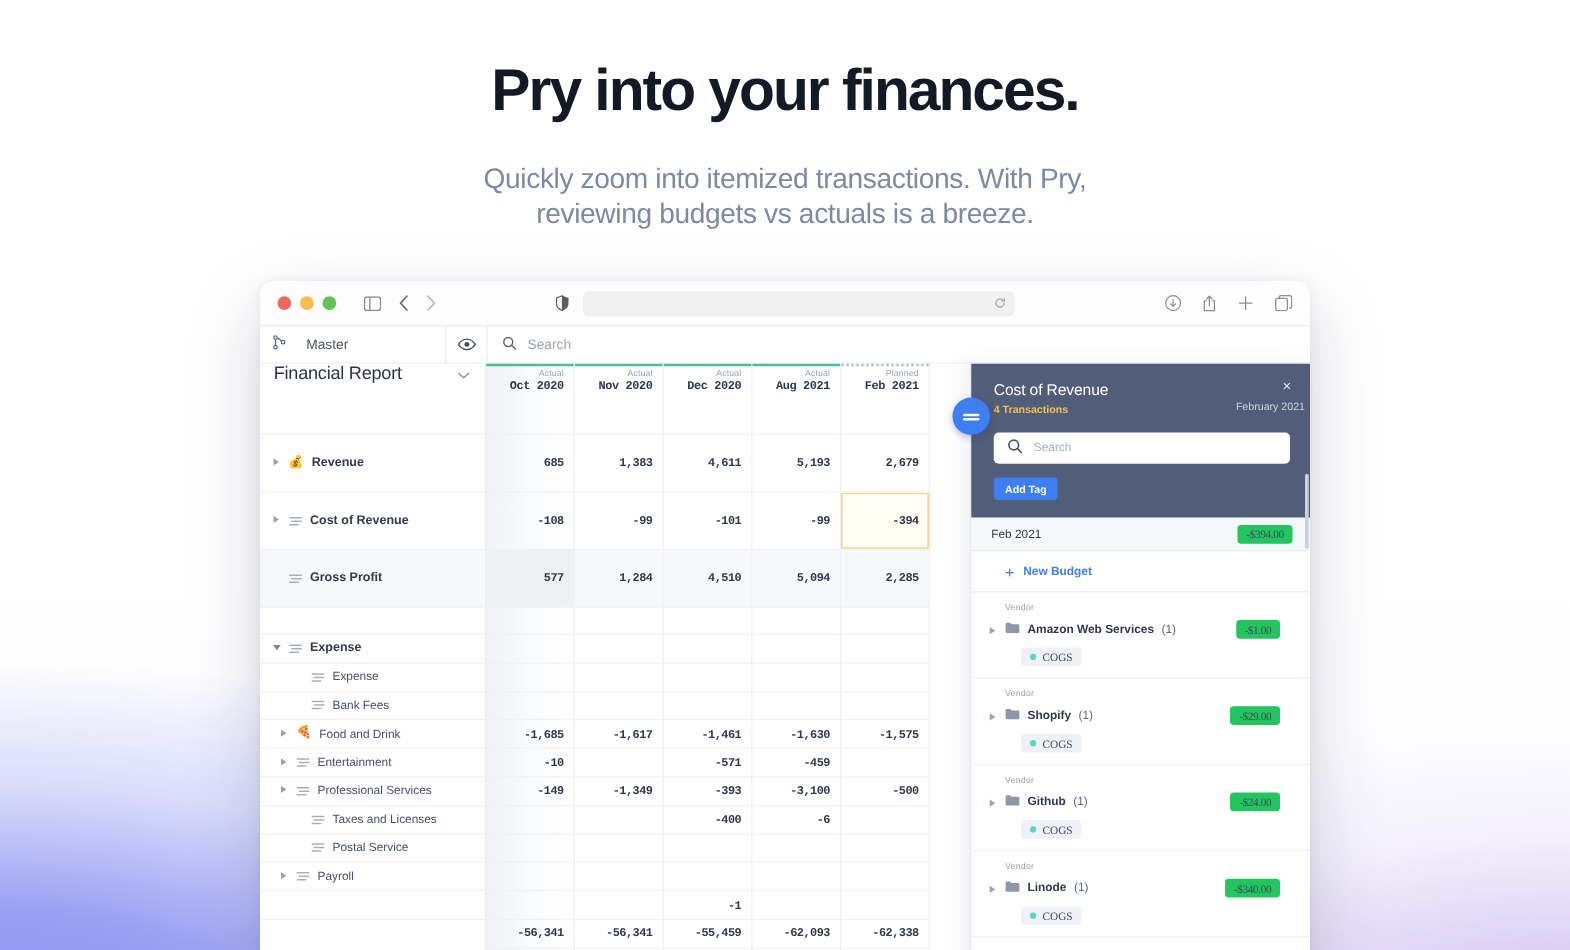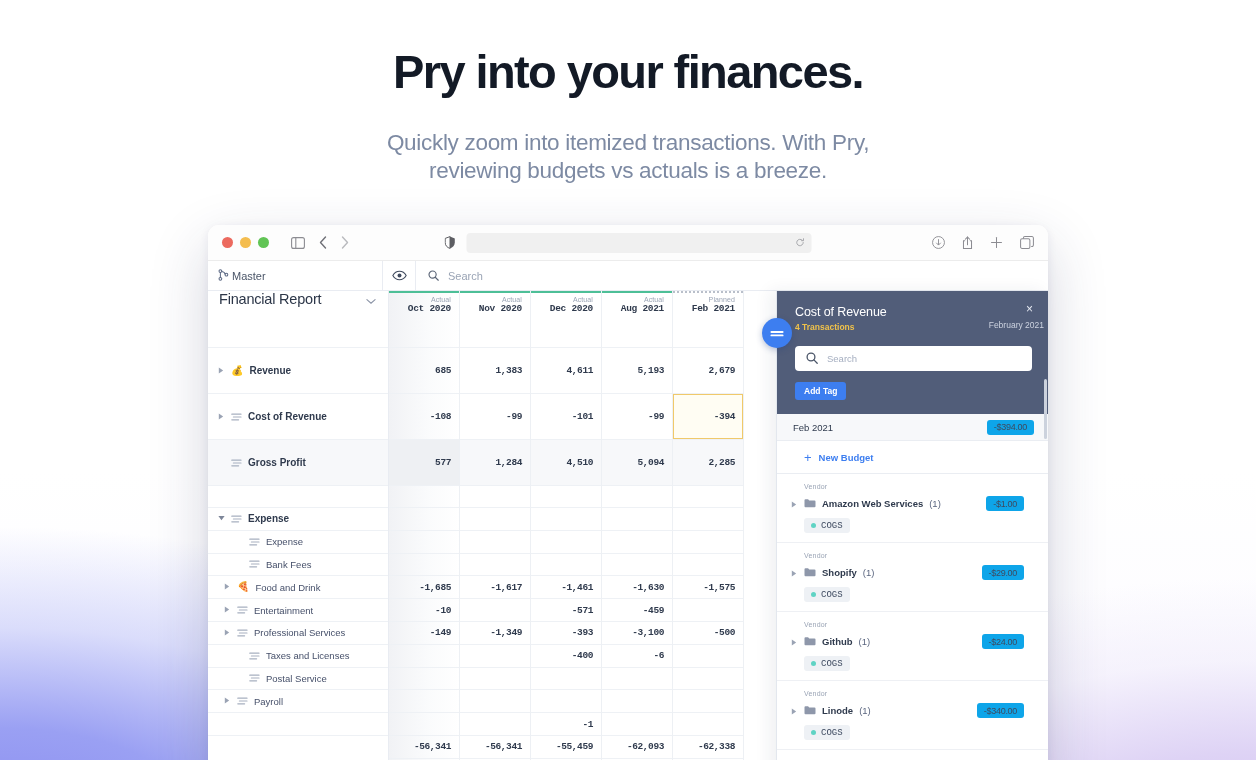--- a/index.html
+++ b/index.html
@@ -56,21 +56,21 @@
   .urlwrap { position: absolute; left: 50%; transform: translateX(-50%); display: flex; align-items: center; gap: 11px; }
   .urlbar {
     width: 345px; height: 20px; background: #f0f0f0; border-radius: 4px;
     display: flex; align-items: center; justify-content: flex-end; padding-right: 7px;
   }
   .tb-right { margin-left: auto; display: flex; align-items: center; gap: 17px; }
 
   
   .apptop { height: 30px; display: flex; border-bottom: 1px solid #e9ecf2; background: #fff; }
   .master {
-    width: 175px; display: flex; align-items: center; gap: 3px; padding-left: 10px;
+    width: 149px; display: flex; align-items: center; gap: 16px; padding-left: 10px;
     border-right: 1px solid #e9ecf2;
     font-size: 11px; color: #4a5568; font-weight: 500;
   }
   .eyecell { width: 33px; display: flex; align-items: center; justify-content: center; border-right: 1px solid #e9ecf2; color: #3f4a5e; }
   .searchcell { flex: 1; display: flex; align-items: center; gap: 9px; padding-left: 12px; }
   .searchcell .ph { font-size: 11px; color: #9aa4b5; }
 
   
   .body-split { display: flex; height: calc(100% - 36px - 30px); position: relative; }
 
@@ -149,41 +149,41 @@
     display: flex; align-items: center; justify-content: center;
     box-shadow: 0 2px 6px rgba(30,60,130,0.3); cursor: grab; z-index: 6;
   }
   .budget-row {
     height: 27px; display: flex; align-items: center; justify-content: space-between;
     padding: 0 14px 0 16px; background: #f7f8fa; border-bottom: 1px solid #eaedf2;
     flex: 0 0 auto;
   }
   .budget-row .mo { font-size: 9.5px; color: #2f3a4d; }
   .amt-badge {
-    background: #0ea5e9; color: #3e4a60; font-size: 9px; font-weight: 400;
-    font-family: Liberation Sans, sans-serif; padding: 2.5px 7px; border-radius: 3px;
+    background: #22c55e; color: #3e4a60; font-size: 9px; font-weight: 400;
+    font-family: Liberation Serif, serif; padding: 2.5px 7px; border-radius: 3px;
     letter-spacing: -0.3px;
   }
   .newbudget {
     height: 33px; display: flex; align-items: center; gap: 7px; padding-left: 27px;
     border-bottom: 1px solid #eaedf2; color: #3d7ef0; font-size: 9.5px; font-weight: 700; cursor: pointer;
     flex: 0 0 auto;
   }
   .newbudget .plus { font-size: 13px; font-weight: 400; line-height: 1; }
   .vendor-list { flex: 1; overflow: hidden; }
   .vendor-item { padding: 9px 24px 9px 27px; border-bottom: 1px solid #eef0f4; position: relative; }
   .vendor-lbl { font-size: 7px; color: #9aa4b5; letter-spacing: 0.2px; margin-bottom: 6px; }
   .vendor-main { display: flex; align-items: center; justify-content: space-between; }
   .vendor-name { display: flex; align-items: center; gap: 6px; font-size: 9.5px; color: #2f3a4d; font-weight: 700; }
   .vendor-name .cnt { font-weight: 400; color: #5c6780; }
   .vendor-item .vcaret { position: absolute; left: 14px; top: 27px; color: #9aa3b4; font-size: 7px; }
   .cogs {
-    margin-top: 7px; display: inline-flex; align-items: center; gap: 5px;
+    margin-top: 7px; margin-left: 13px; display: inline-flex; align-items: center; gap: 5px;
     background: #eef1f5; border-radius: 3px; padding: 2.5px 7px;
-    font-size: 9px; color: #3e4a60; font-family: Liberation Mono, monospace;
+    font-size: 9px; color: #3e4a60; font-family: Liberation Serif, serif;
   }
   .dot { width: 5px; height: 5px; border-radius: 50%; background: #5fd3c4; }
   .scrollbar { position: absolute; right: 1px; top: 88px; width: 3px; height: 60px; background: #ccd2dd; border-radius: 2px; }
 </style>
 </head>
 <body>
 
 <div class="bg-grad"></div>
 
 <div class="hero">

